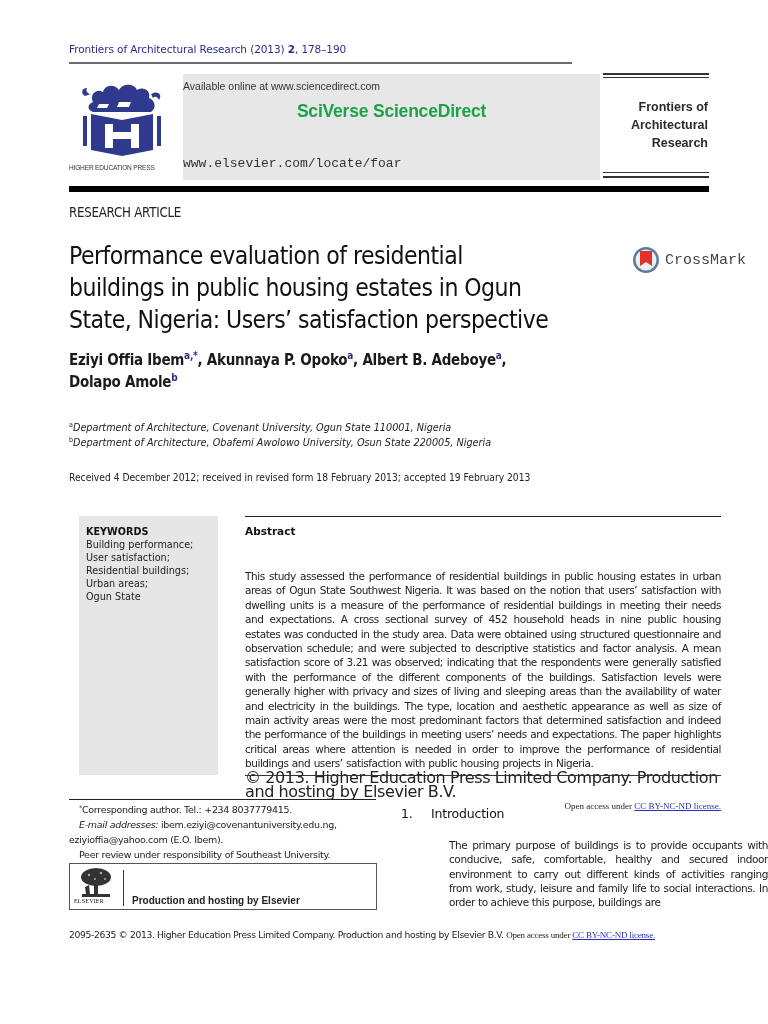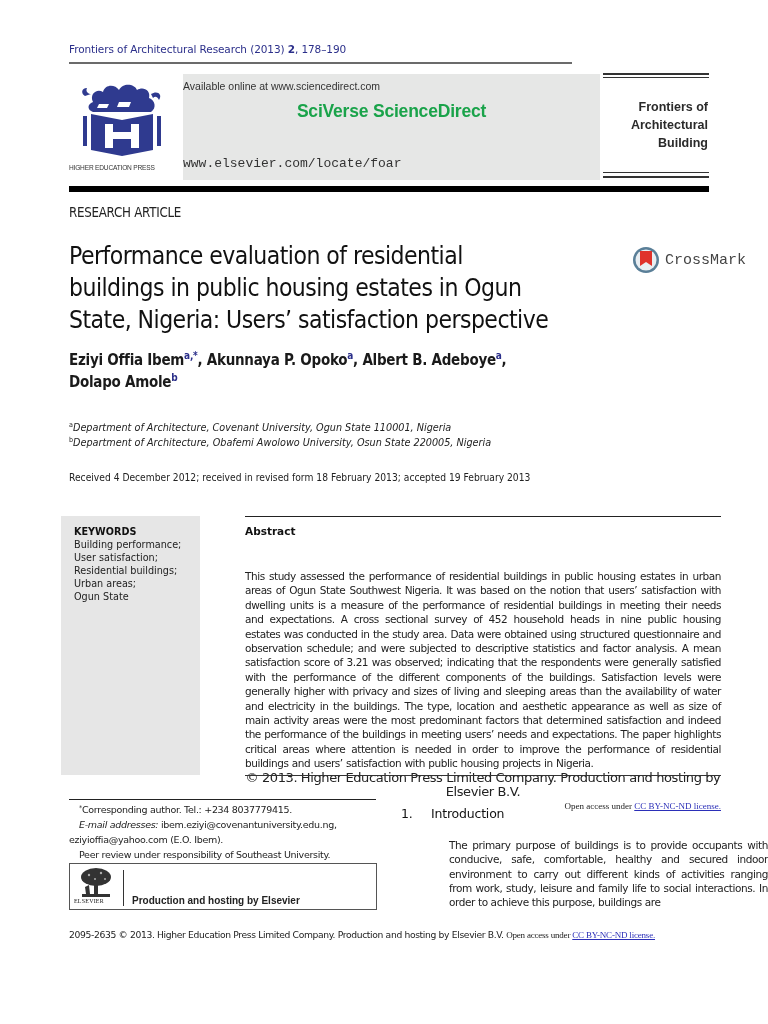--- a/index.html
+++ b/index.html
@@ -35,29 +35,29 @@
   #crossmark-label { position: absolute; left: 33px; top: 6px; font-size: 15px; font-family: Liberation Mono, monospace; color: #444; }
 
   #authors { left: 69px; top: 349px; width: 580px; font-size: 15px; font-weight: bold; line-height: 22px; color: #1a1a1a; font-family: "DejaVu Sans", sans-serif; letter-spacing: -0.3px; transform: scaleX(0.9); transform-origin: left top; }
   #authors sup { color: #2b2f8a; font-size: 10px; font-weight: bold; vertical-align: 6px; line-height: 0; }
 
   #affiliations { left: 69px; top: 420px; font-size: 10.5px; line-height: 15px; font-style: italic; color: #222; font-family: "DejaVu Sans", sans-serif; transform: scaleX(0.92); transform-origin: left top; white-space: nowrap; }
   #affiliations sup { font-size: 7px; vertical-align: 4px; line-height: 0; font-style: normal; }
 
   #dates { left: 69px; top: 472px; font-size: 10.2px; color: #222; font-family: "DejaVu Sans", sans-serif; transform: scaleX(0.9); transform-origin: left top; white-space: nowrap; }
 
-  #keywords-box { left: 61px; top: 516px; width: 139px; height: 259px; background: #e6e6e6; padding: 9px 0 0 13px; }
+  #keywords-box { left: 79px; top: 516px; width: 139px; height: 259px; background: #e6e6e6; padding: 9px 0 0 7px; }
   #keywords-head { font-size: 10.5px; font-weight: bold; color: #111; line-height: 13px; transform: scaleX(0.92); transform-origin: left top; }
   .kw { font-size: 10.5px; line-height: 13px; color: #222; transform: scaleX(0.92); transform-origin: left top; white-space: nowrap; }
 
   #abs-rule { left: 245px; top: 516px; width: 476px; height: 1px; background: #222; }
   #abstract { left: 245px; top: 525px; width: 476px; }
   #abstract-head { font-size: 10.5px; font-weight: bold; line-height: 13px; color: #111; }
   #abstract-body { font-size: 10.5px; line-height: 14.4px; color: #222; text-align: justify; font-family: "DejaVu Sans", sans-serif; letter-spacing: -0.45px; word-spacing: 0.5px; margin-top: 31px; }
-  #abstract-copy { font-size: 13px; line-height: 14.4px; color: #222; text-align: center; letter-spacing: -0.4px; }
+  #abstract-copy { font-size: 16px; line-height: 14.4px; color: #222; text-align: left; letter-spacing: -0.4px; }
   #abstract-oa { font-size: 9px; line-height: 13px; text-align: right; font-family: "Liberation Serif", serif; color: #222; }
   a.lic { color: #2b2fb8; text-decoration: underline; }
 
   #abs-rule2 { left: 245px; top: 775px; width: 476px; height: 1px; background: #333; }
 
   #fn-rule { left: 69px; top: 799px; width: 307px; height: 1px; background: #222; }
   #footnotes { left: 69px; top: 802px; width: 310px; font-size: 9.5px; line-height: 15px; color: #222; font-family: "DejaVu Sans", sans-serif; letter-spacing: -0.3px; }
   #footnotes .ind { padding-left: 10px; }
   #footnotes sup { font-size: 6.5px; vertical-align: 3px; line-height: 0; }
 
@@ -107,21 +107,21 @@
   <div id="sd-available">Available online at www.sciencedirect.com</div>
   <div id="sd-brand">SciVerse ScienceDirect</div>
   <div id="sd-url">www.elsevier.com/locate/foar</div>
 </div>
 
 <div class="jr-rule" style="top:73px;"></div>
 <div class="jr-rule" style="top:77px; height:1px;"></div>
 <div id="jr-title" class="abs">
   <div>Frontiers of</div>
   <div>Architectural</div>
-  <div>Building</div>
+  <div>Research</div>
 </div>
 <div class="jr-rule" style="top:172px; height:1px;"></div>
 <div class="jr-rule" style="top:176px;"></div>
 
 <div id="thick-rule" class="abs"></div>
 
 <div id="article-type" class="abs">RESEARCH ARTICLE</div>
 
 <div id="title" class="abs">
   <div>Performance evaluation of residential</div>

